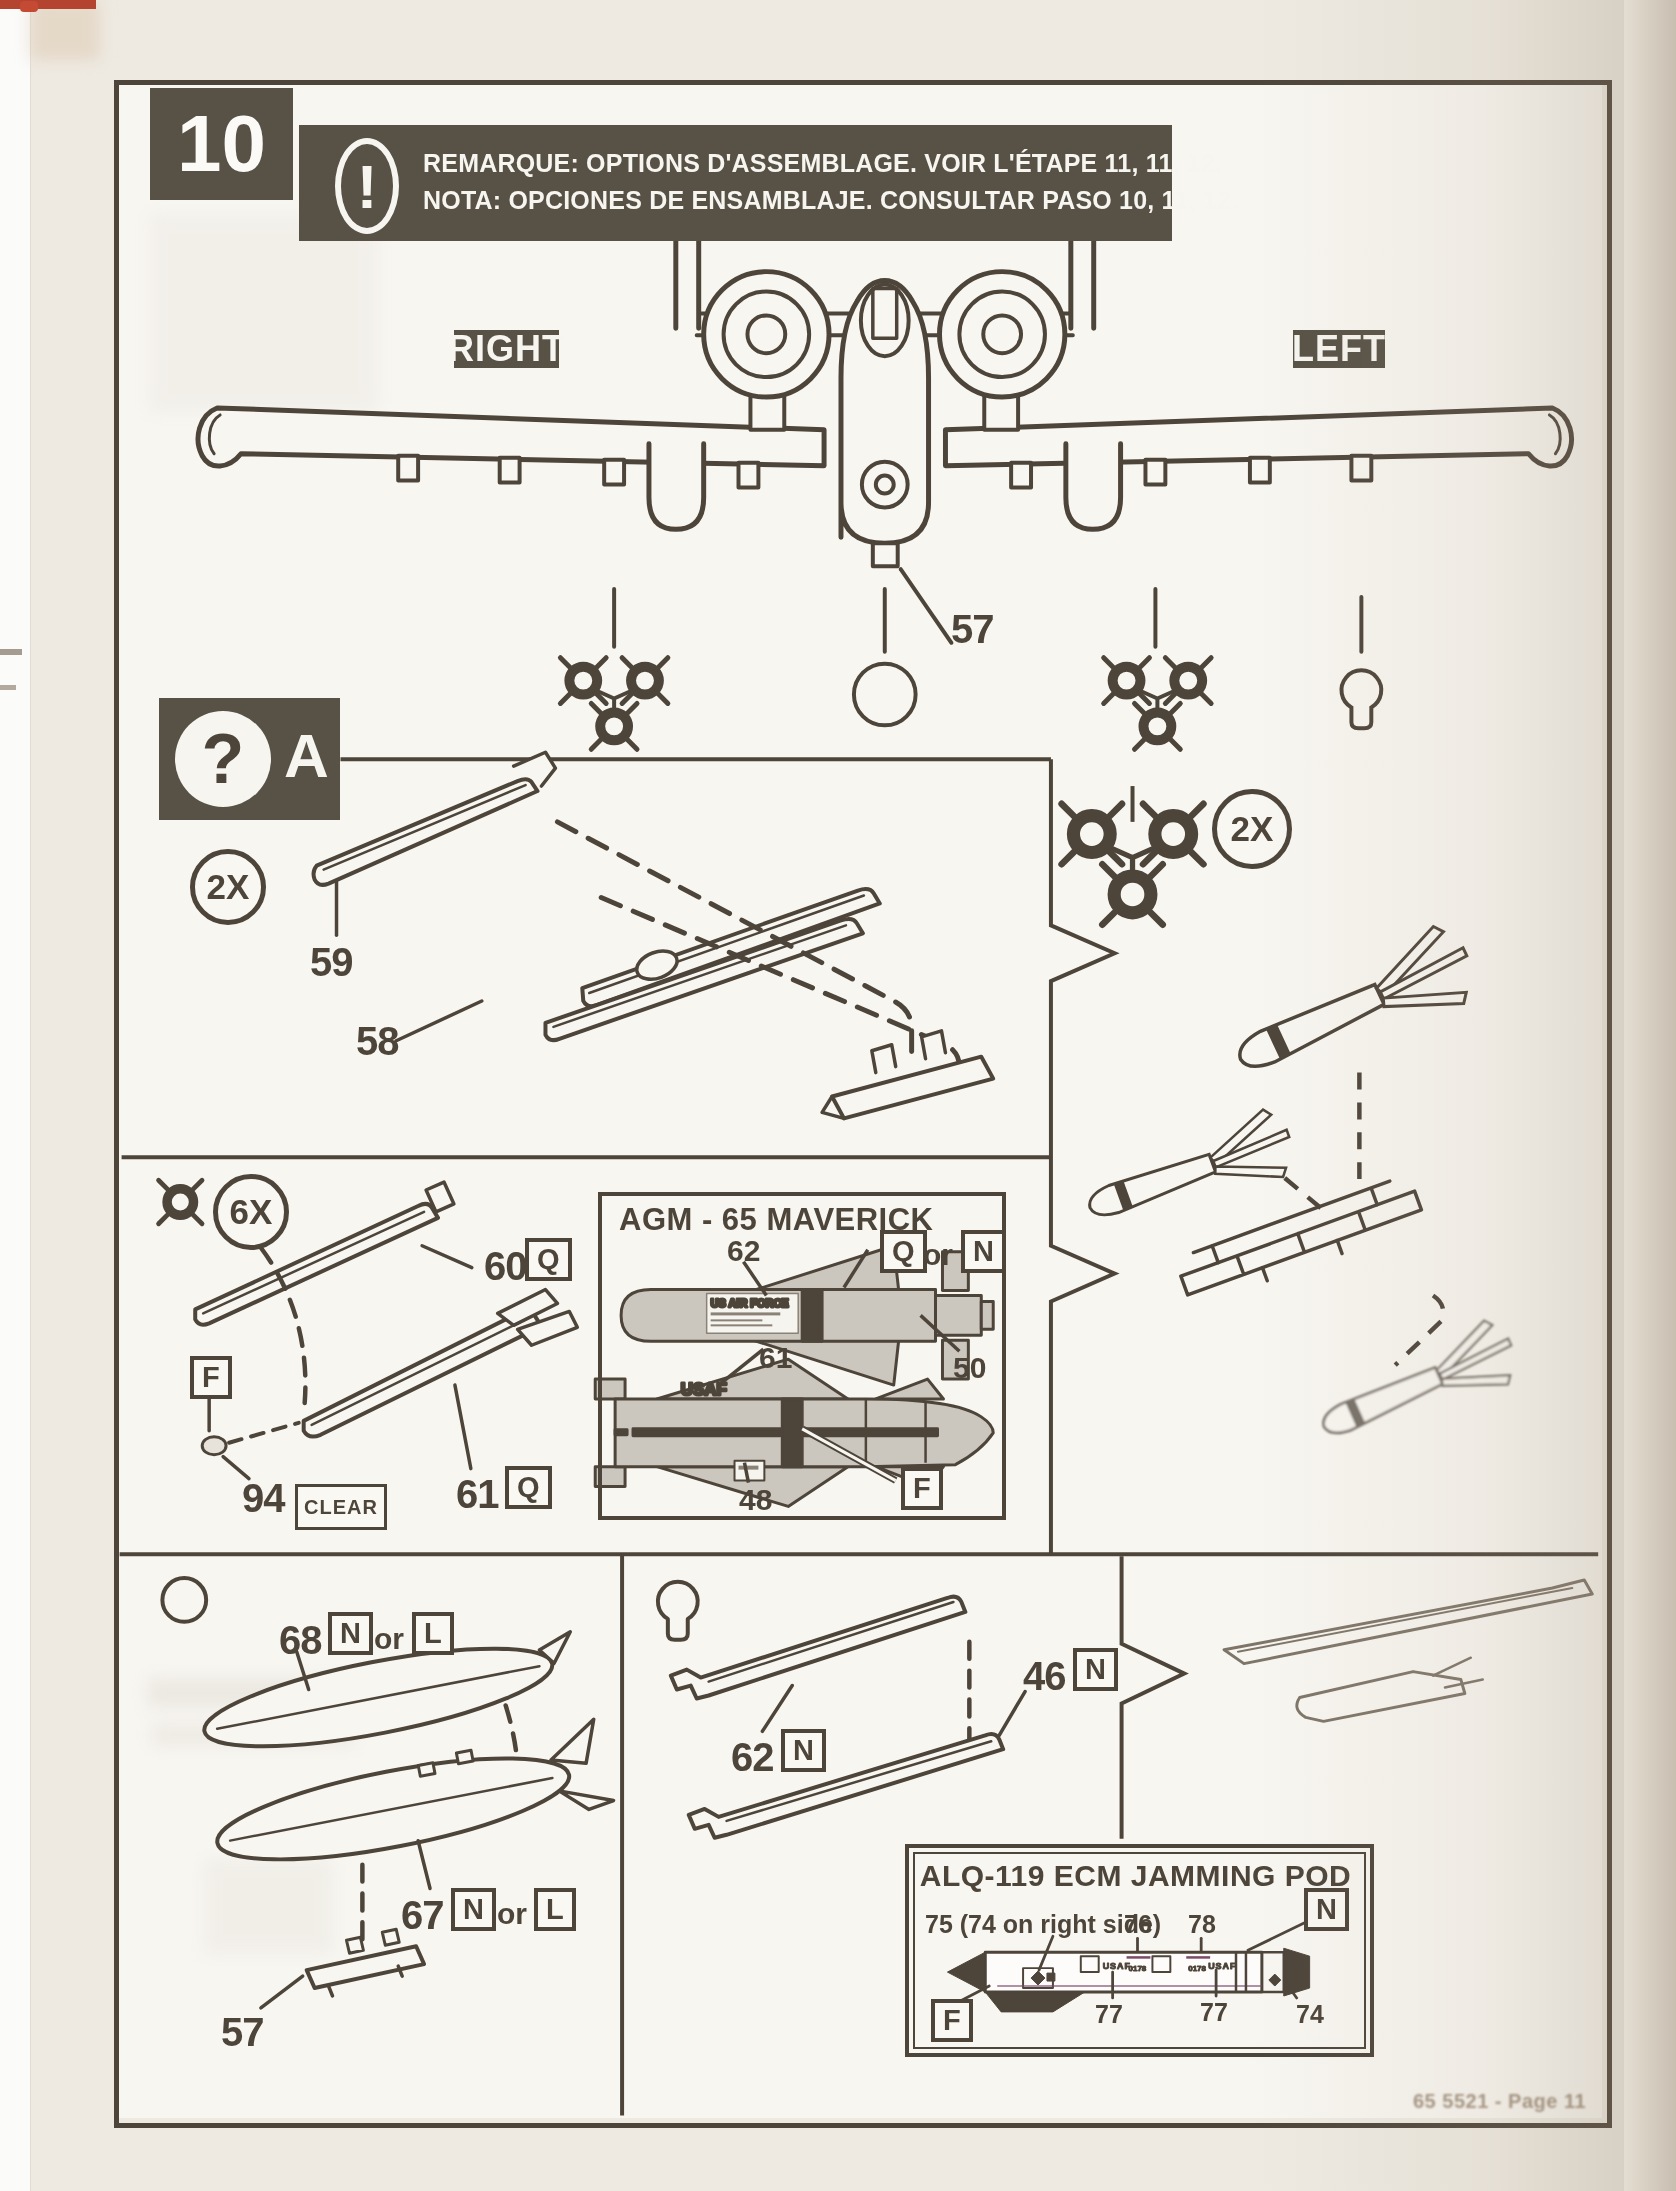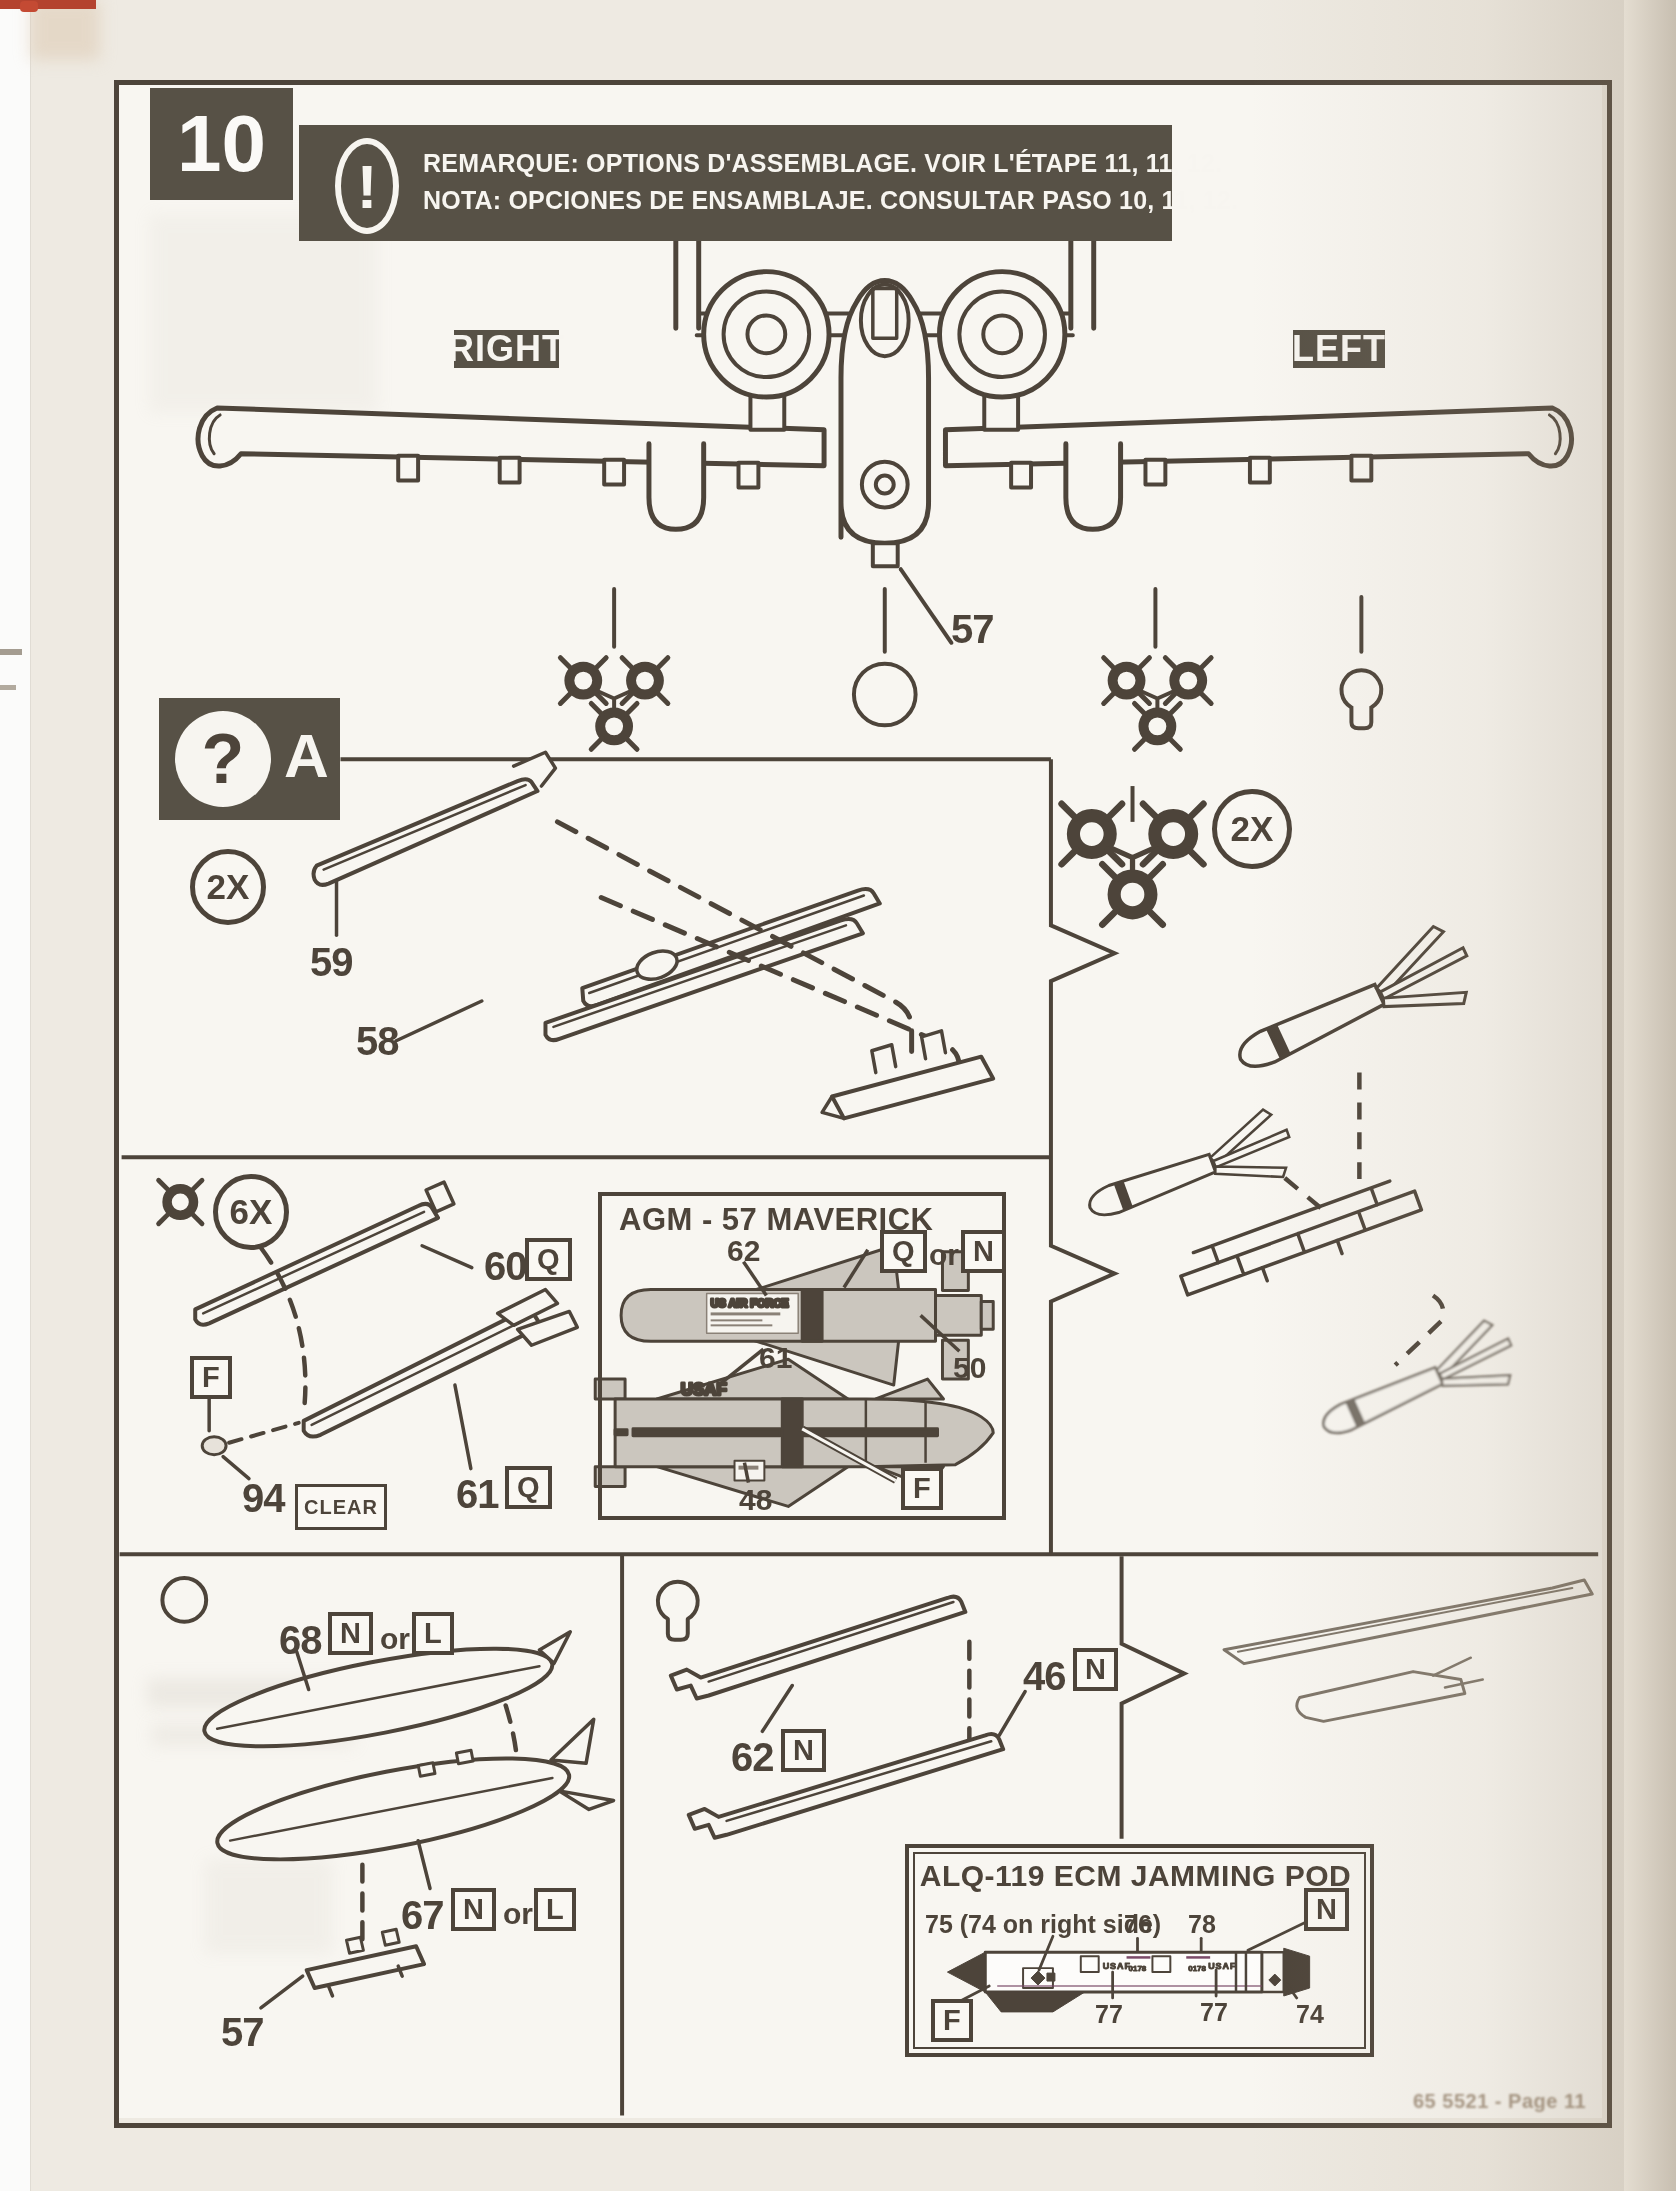--- a/index.html
+++ b/index.html
@@ -25,21 +25,21 @@
         display:flex;align-items:center;justify-content:center;}
   .optletter{position:absolute;left:125px;top:22px;color:#f7f5f0;font-weight:700;font-size:62px;}
   .qty{border:5px solid #4d443a;border-radius:50%;font-weight:700;font-size:35px;
         display:flex;align-items:center;justify-content:center;background:rgba(250,248,243,.55);}
   .lbl{font-weight:700;font-size:40px;letter-spacing:-1px;line-height:1;white-space:nowrap;}
   .lbl.md{font-size:30px;letter-spacing:0;}
   .lbl.sm{font-size:25px;letter-spacing:0;}
   .tree{border:4px solid #4d443a;background:#faf8f3;font-weight:700;font-size:29px;
         line-height:1;padding:3px 8px;display:inline-block;}
   .tree.sm{border-width:3px;font-size:20px;padding:10px 6px;letter-spacing:1px;}
-  .or{font-weight:700;font-size:30px;padding-left:6px;}
+  .or{font-weight:700;font-size:30px;}
   .part-box{border:4px solid #4d443a;}
   .part-box.dbl::before{content:"";position:absolute;inset:4px;border:2px solid #4d443a;pointer-events:none;}
   .boxtitle{font-weight:700;font-size:31px;letter-spacing:0.5px;white-space:nowrap;}
   .ghost{position:absolute;background:#c9c3b8;filter:blur(8px);z-index:1;pointer-events:none;}
   .shade-right{position:absolute;top:0;right:0;width:428px;height:2192px;z-index:3;pointer-events:none;
         background:linear-gradient(90deg,rgba(176,160,136,0) 0%,rgba(176,160,136,.13) 55%,rgba(146,128,104,.30) 100%);}
   .edge-right{position:absolute;top:0;left:1624px;width:53px;height:2192px;z-index:4;pointer-events:none;
         background:linear-gradient(90deg,#e4ddd1,#c7beb0);}
   .edge-left{position:absolute;top:0;left:0;width:30px;height:2192px;background:#fbfbfa;
         border-right:1px solid #e0dcd4;z-index:3;}
@@ -359,21 +359,21 @@
   </div>
   <div class="abs lbl" style="left:484px;top:1246px;">60</div>
   <div class="abs tree" style="left:525px;top:1238px;">Q</div>
   <div class="abs tree" style="left:190px;top:1356px;">F</div>
   <div class="abs lbl" style="left:242px;top:1478px;text-align:center;">94</div>
   <div class="abs tree sm" style="left:295px;top:1484px;">CLEAR</div>
   <div class="abs lbl" style="left:456px;top:1474px;">61</div>
   <div class="abs tree" style="left:505px;top:1466px;">Q</div>
 
   <div class="abs part-box" style="left:598px;top:1192px;width:400px;height:320px;"></div>
-  <div class="abs boxtitle" style="left:619px;top:1202px;">AGM - 57 MAVERICK</div>
+  <div class="abs boxtitle" style="left:619px;top:1202px;">AGM - 65 MAVERICK</div>
   <div class="abs lbl md" style="left:727px;top:1236px;">62</div>
   <div class="abs tree" style="left:880px;top:1230px;">Q</div>
   <div class="abs or" style="left:923px;top:1238px;">or</div>
   <div class="abs tree" style="left:961px;top:1230px;">N</div>
   <div class="abs lbl md" style="left:953px;top:1353px;">50</div>
   <div class="abs lbl md" style="left:759px;top:1343px;">61</div>
   <div class="abs lbl md" style="left:739px;top:1485px;">48</div>
   <div class="abs tree" style="left:901px;top:1467px;">F</div>
 
   <div class="abs lbl" style="left:279px;top:1620px;">68</div>

